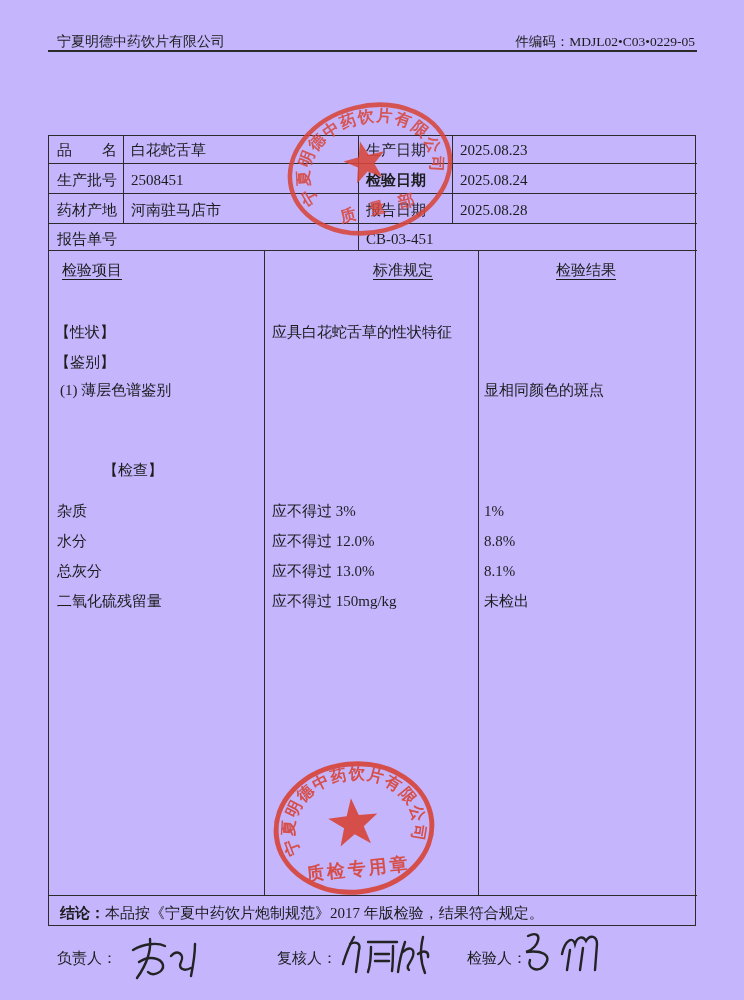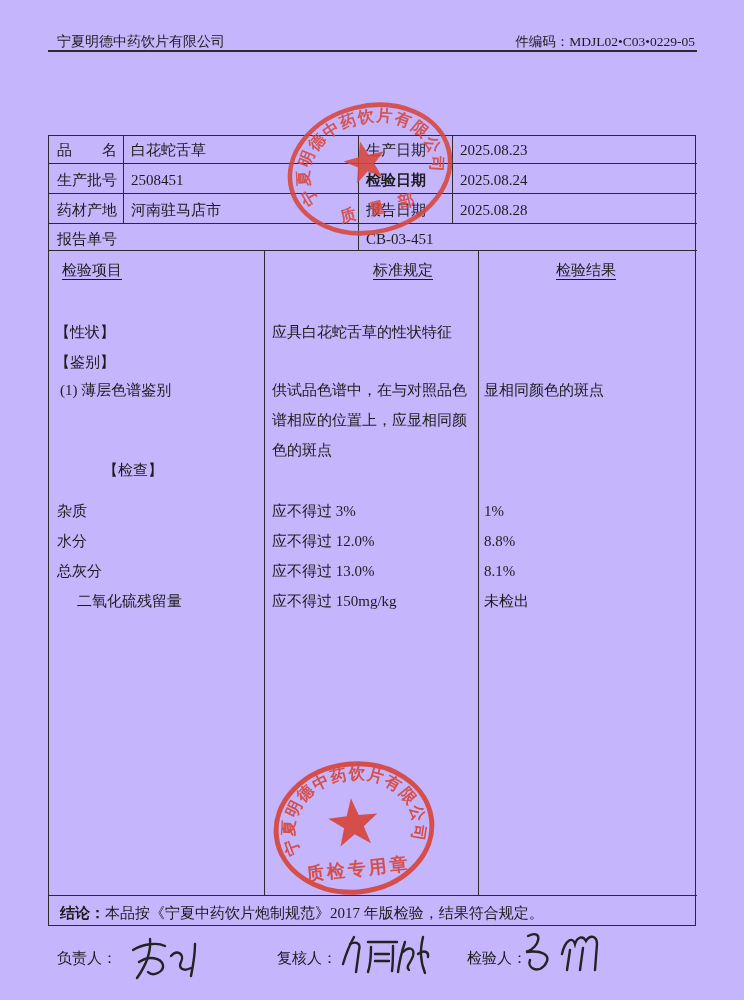--- a/index.html
+++ b/index.html
@@ -61,38 +61,37 @@
   <div class="abs colhead" style="left:62px;top:261px;">检验项目</div>
   <div class="abs colhead center" style="left:264px;top:261px;width:214px;margin-left:32px;">标准规定</div>
   <div class="abs colhead center" style="left:478px;top:261px;width:216px;">检验结果</div>
 
   <div class="abs t15" style="left:55px;top:322px;">【性状】</div>
   <div class="abs t15" style="left:272px;top:322px;">应具白花蛇舌草的性状特征</div>
 
   <div class="abs t15" style="left:55px;top:352px;">【鉴别】</div>
 
   <div class="abs t15" style="left:60px;top:380px;">(1) 薄层色谱鉴别</div>
-  <div class="wrapbox" style="left:272px;top:375px;width:202px;">供试品色谱中，在与对照品色谱相应的位置上，应显相同颜色的斑点</div>
   <div class="abs t15" style="left:484px;top:380px;">显相同颜色的斑点</div>
 
   <div class="abs t15" style="left:55px;top:460px;margin-left:48px;">【检查】</div>
 
   <div class="abs t15" style="left:57px;top:501px;">杂质</div>
   <div class="abs t15" style="left:272px;top:501px;">应不得过 3%</div>
   <div class="abs t15" style="left:484px;top:501px;">1%</div>
 
   <div class="abs t15" style="left:57px;top:531px;">水分</div>
   <div class="abs t15" style="left:272px;top:531px;">应不得过 12.0%</div>
   <div class="abs t15" style="left:484px;top:531px;">8.8%</div>
 
   <div class="abs t15" style="left:57px;top:561px;">总灰分</div>
   <div class="abs t15" style="left:272px;top:561px;">应不得过 13.0%</div>
   <div class="abs t15" style="left:484px;top:561px;">8.1%</div>
 
-  <div class="abs t15" style="left:57px;top:591px;margin-left:20px;">二氧化硫残留量</div>
+  <div class="abs t15" style="left:57px;top:591px;">二氧化硫残留量</div>
   <div class="abs t15" style="left:272px;top:591px;">应不得过 150mg/kg</div>
   <div class="abs t15" style="left:484px;top:591px;">未检出</div>
 
   <div class="abs t15" style="left:60px;top:903px;">
     <span style="font-weight:bold;">结论：</span><span>本品按《宁夏中药饮片炮制规范》2017 年版检验，结果符合规定。</span>
   </div>
 
   <div class="abs t15" style="left:57px;top:948px;">负责人：</div>
   <div class="abs t15" style="left:277px;top:948px;">复核人：</div>
   <div class="abs t15" style="left:467px;top:948px;">检验人：</div>

